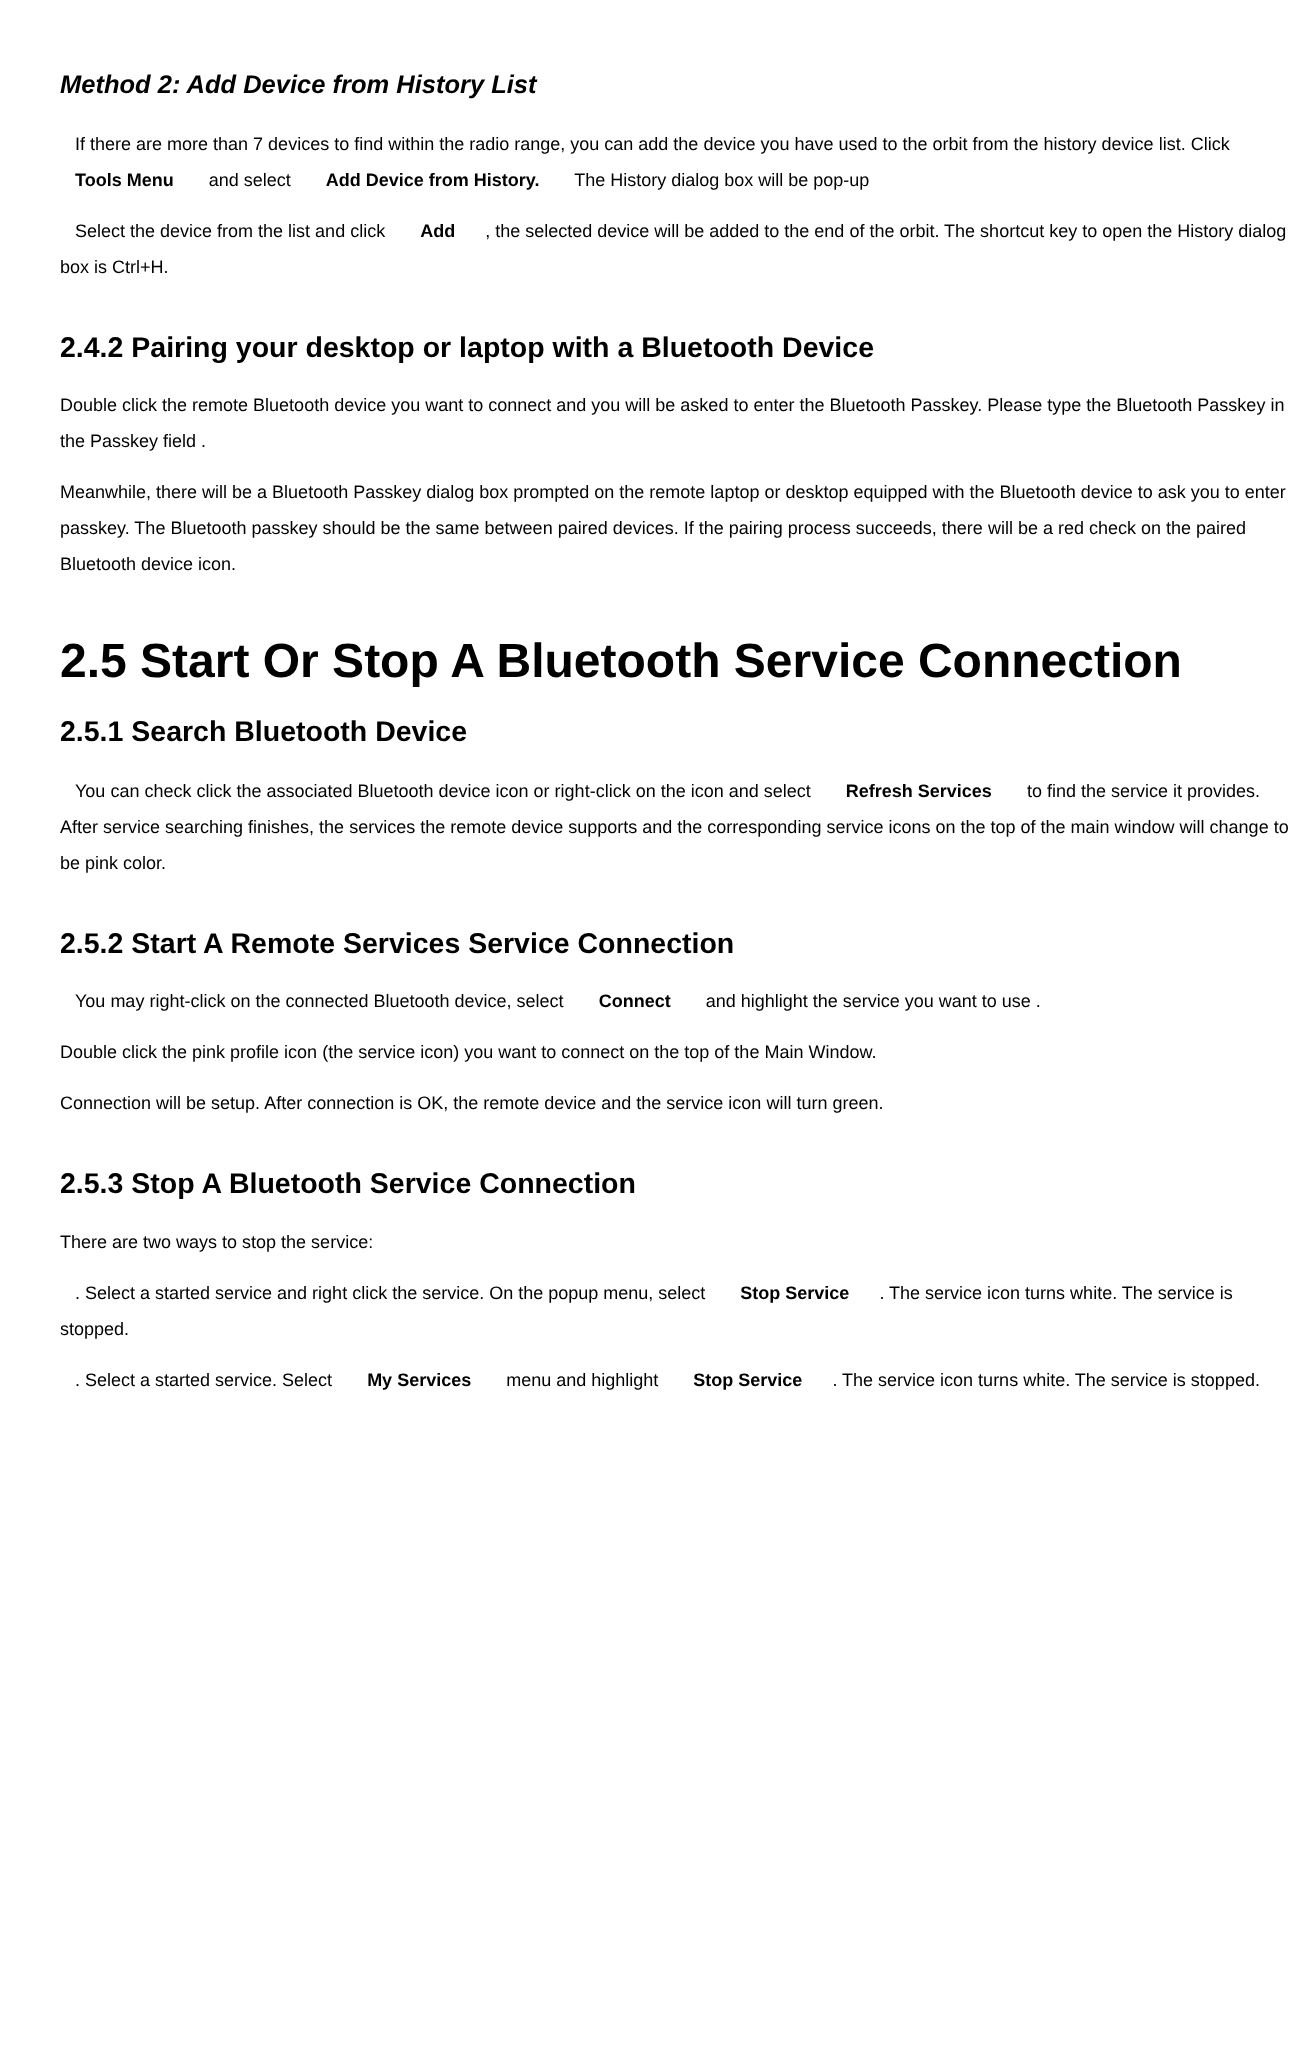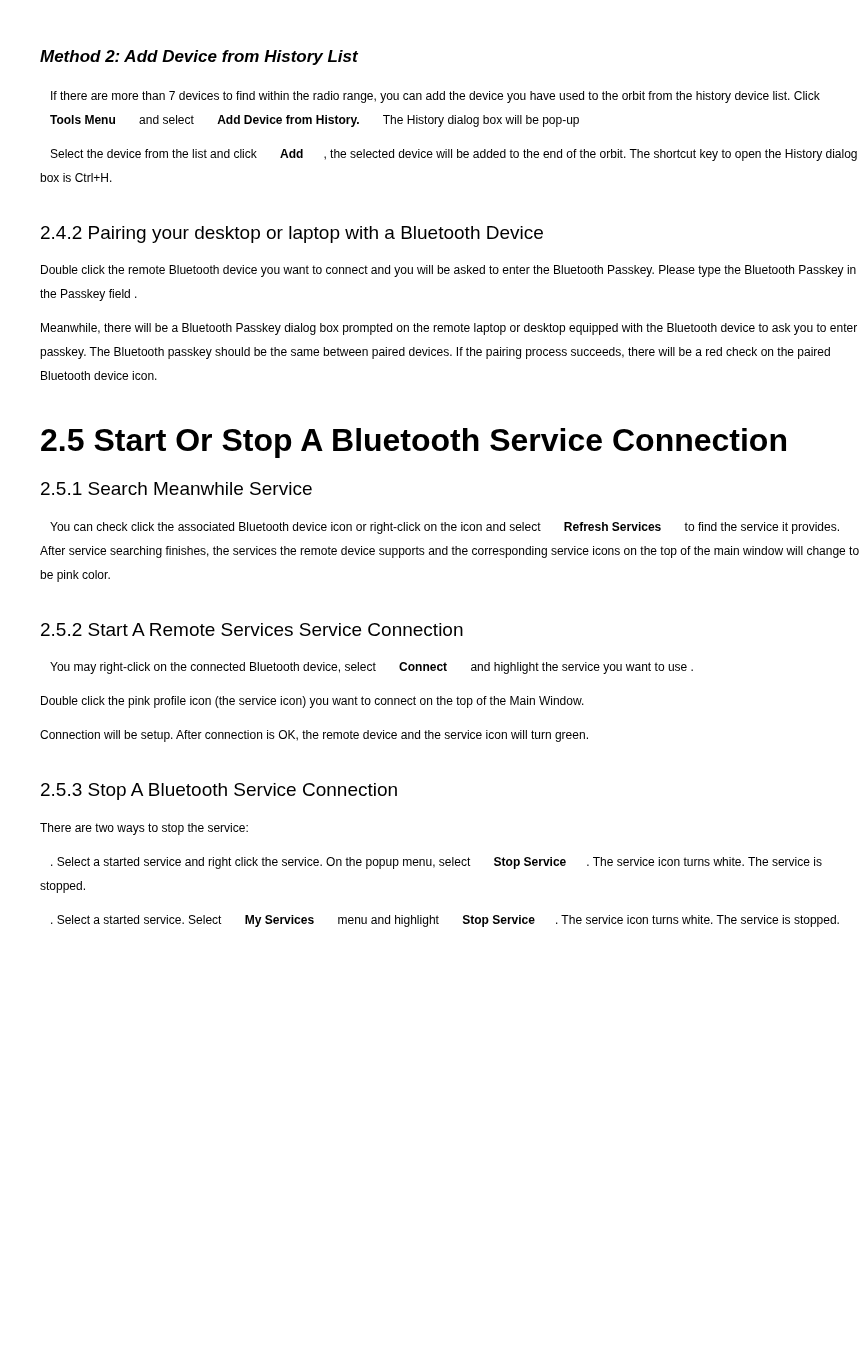--- a/index.html
+++ b/index.html
@@ -22,21 +22,21 @@
       font-style: italic;
       line-height: 2.0;
     }
     .h-section {
       font-weight: bold;
       font-size: 32px;
       line-height: 1.5;
       margin-top: 28px;
     }
     .h-sub {
-      font-weight: normal;
+      font-weight: bold;
       font-size: 19px;
       line-height: 1.6;
       margin-top: 0px;
     }
     .h-sub.mt {
       margin-top: 28px;
     }
     p {
       font-size: 12px;
       line-height: 2.0;
@@ -56,21 +56,21 @@
   <span>Select the device from the list and click </span><span class="b">Add</span><span>, the selected device will be added to the end of the orbit. The shortcut key to open the History dialog box is Ctrl+H.</span>
 </p>
 
 <div class="h-sub mt">2.4.2 Pairing your desktop or laptop with a Bluetooth Device</div>
 
 <p>Double click the remote Bluetooth device you want to connect and you will be asked to enter the Bluetooth Passkey. Please type the Bluetooth Passkey in the Passkey field .</p>
 <p>Meanwhile, there will be a Bluetooth Passkey dialog box prompted on the remote laptop or desktop equipped with the Bluetooth device to ask you to enter passkey. The Bluetooth passkey should be the same between paired devices. If the pairing process succeeds, there will be a red check on the paired Bluetooth device icon.</p>
 
 <div class="h-section">2.5 Start Or Stop A Bluetooth Service Connection</div>
 
-<div class="h-sub">2.5.1 Search Meanwhile Service</div>
+<div class="h-sub">2.5.1 Search Bluetooth Device</div>
 
 <p>
   <span>You can check click the associated Bluetooth device icon or right-click on the icon and select </span><span class="b">Refresh Services</span><span> to find the service it provides. After service searching finishes, the services the remote device supports and the corresponding service icons on the top of the main window will change to be pink color.</span>
 </p>
 
 <div class="h-sub mt">2.5.2 Start A Remote Services Service Connection</div>
 
 <p>
   <span>You may right-click on the connected Bluetooth device, select </span><span class="b">Connect</span><span> and highlight the service you want to use .</span>
 </p>

